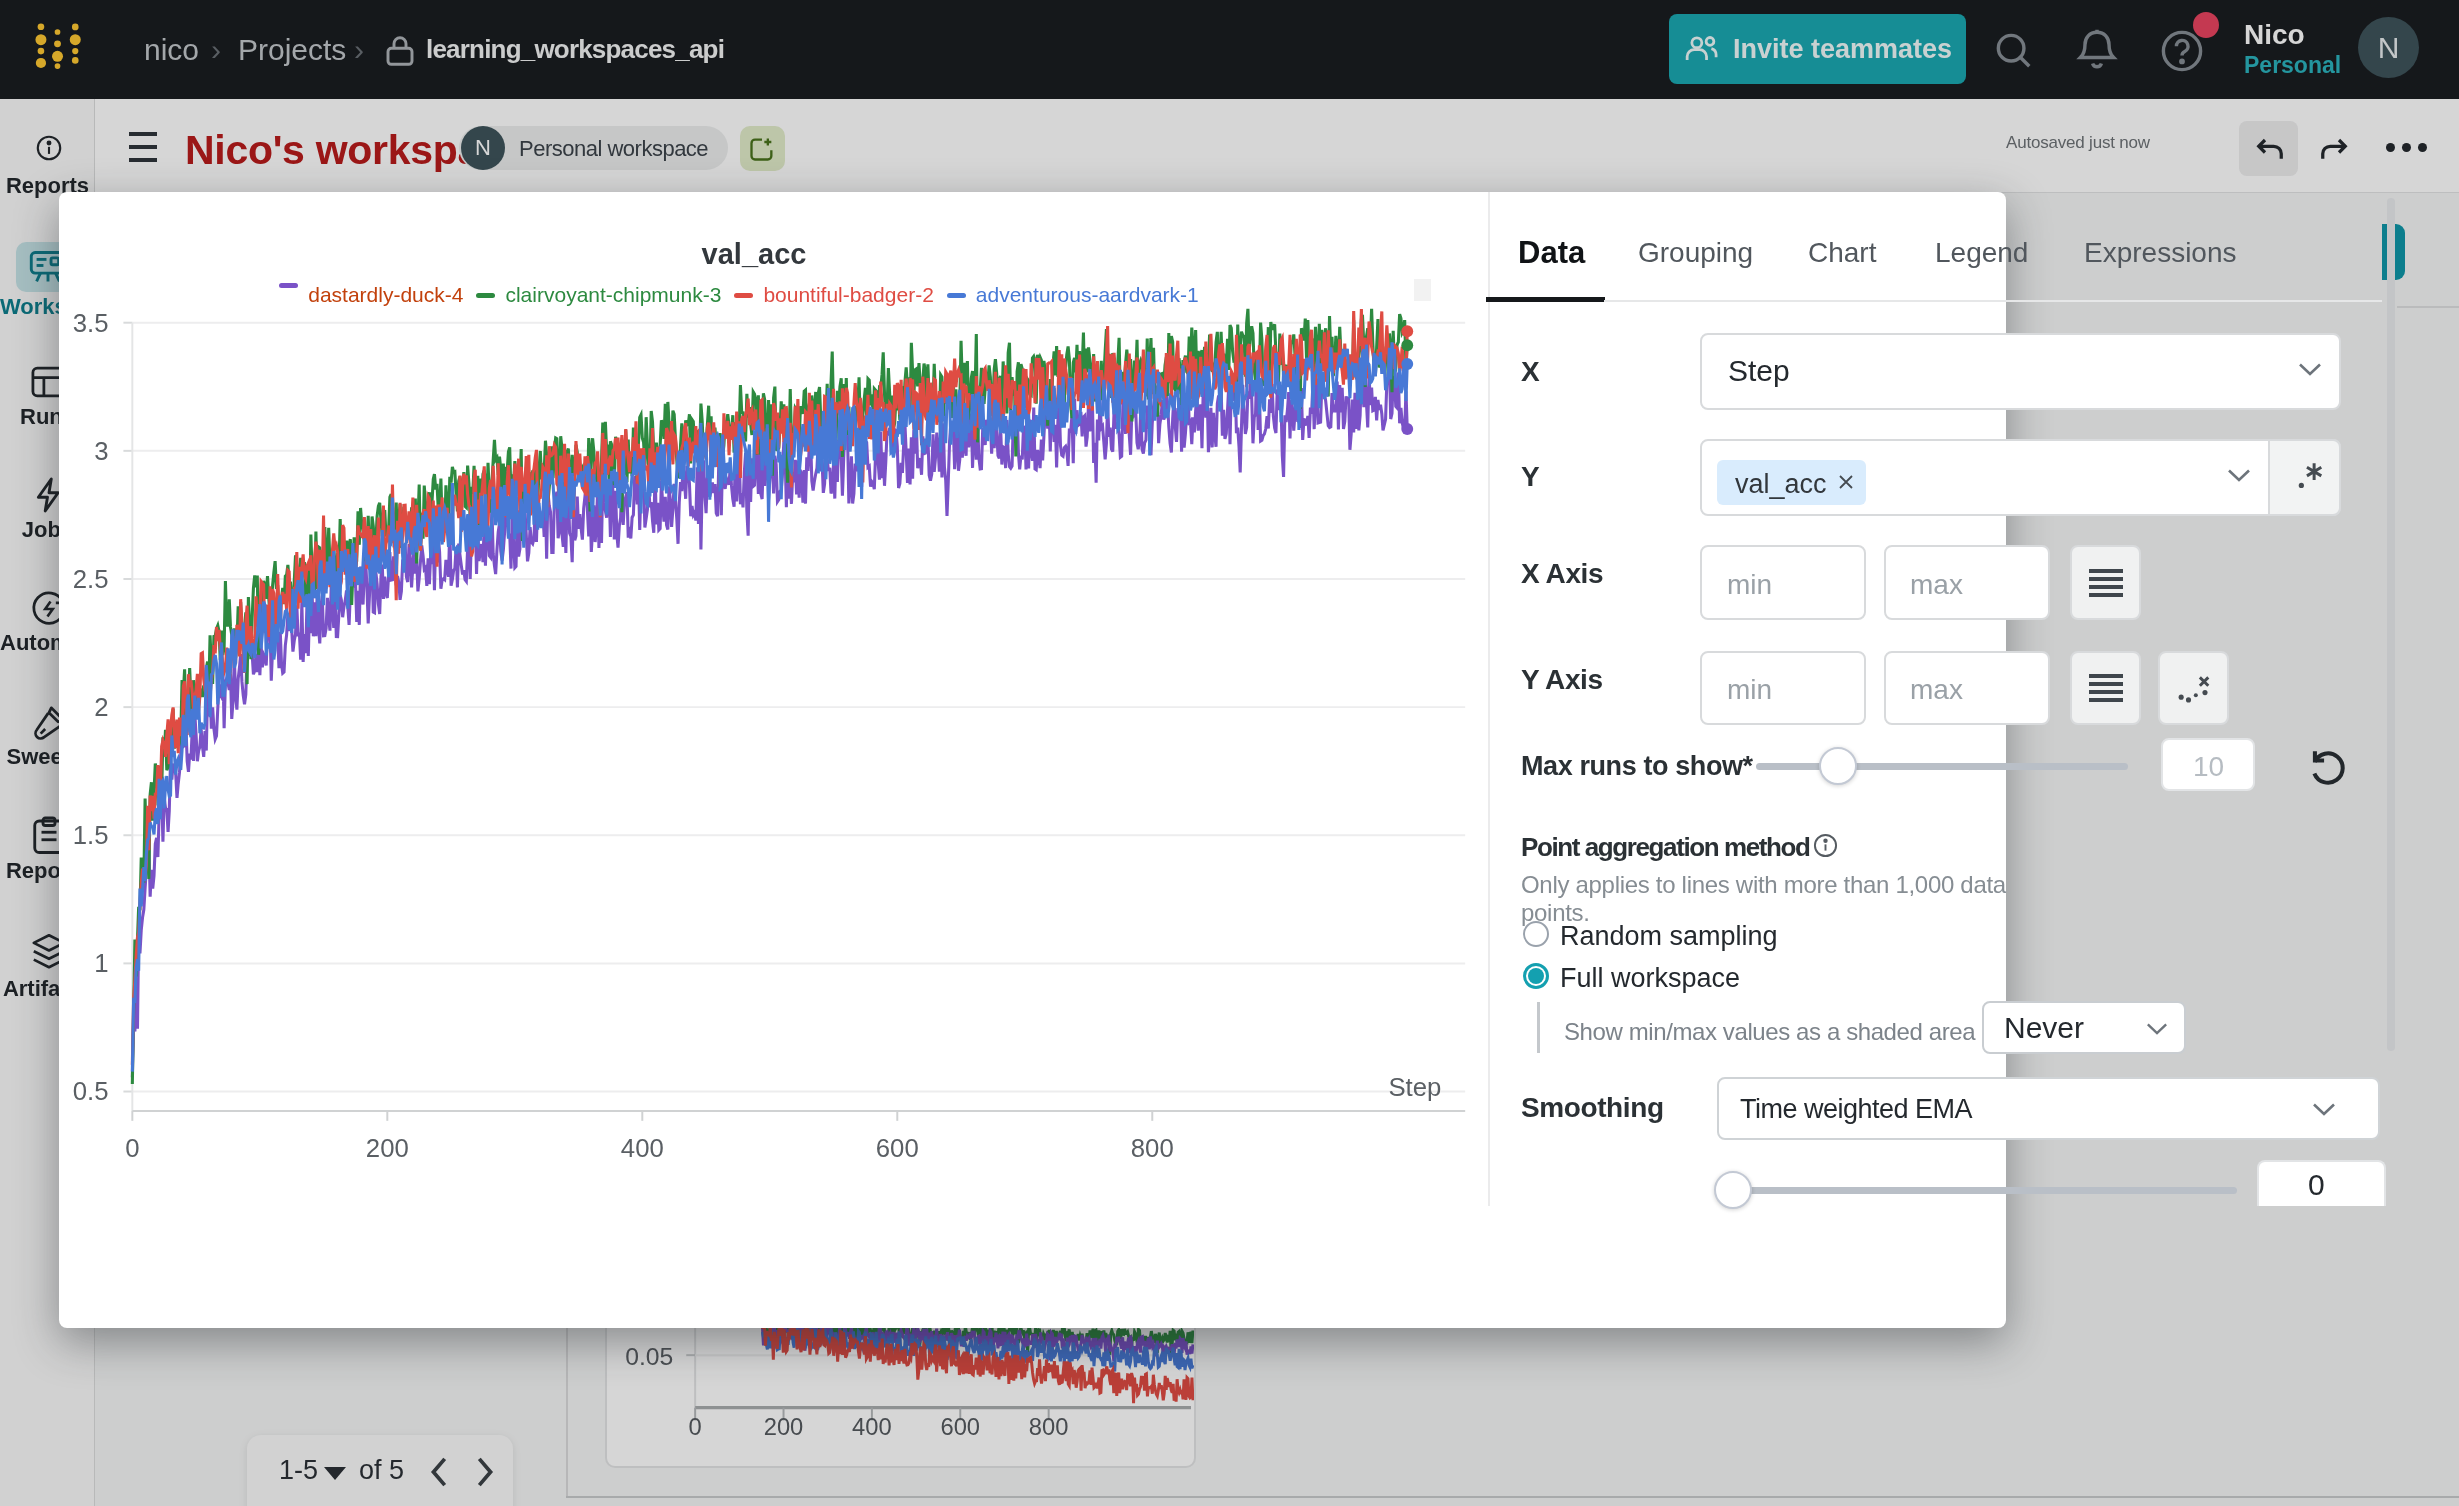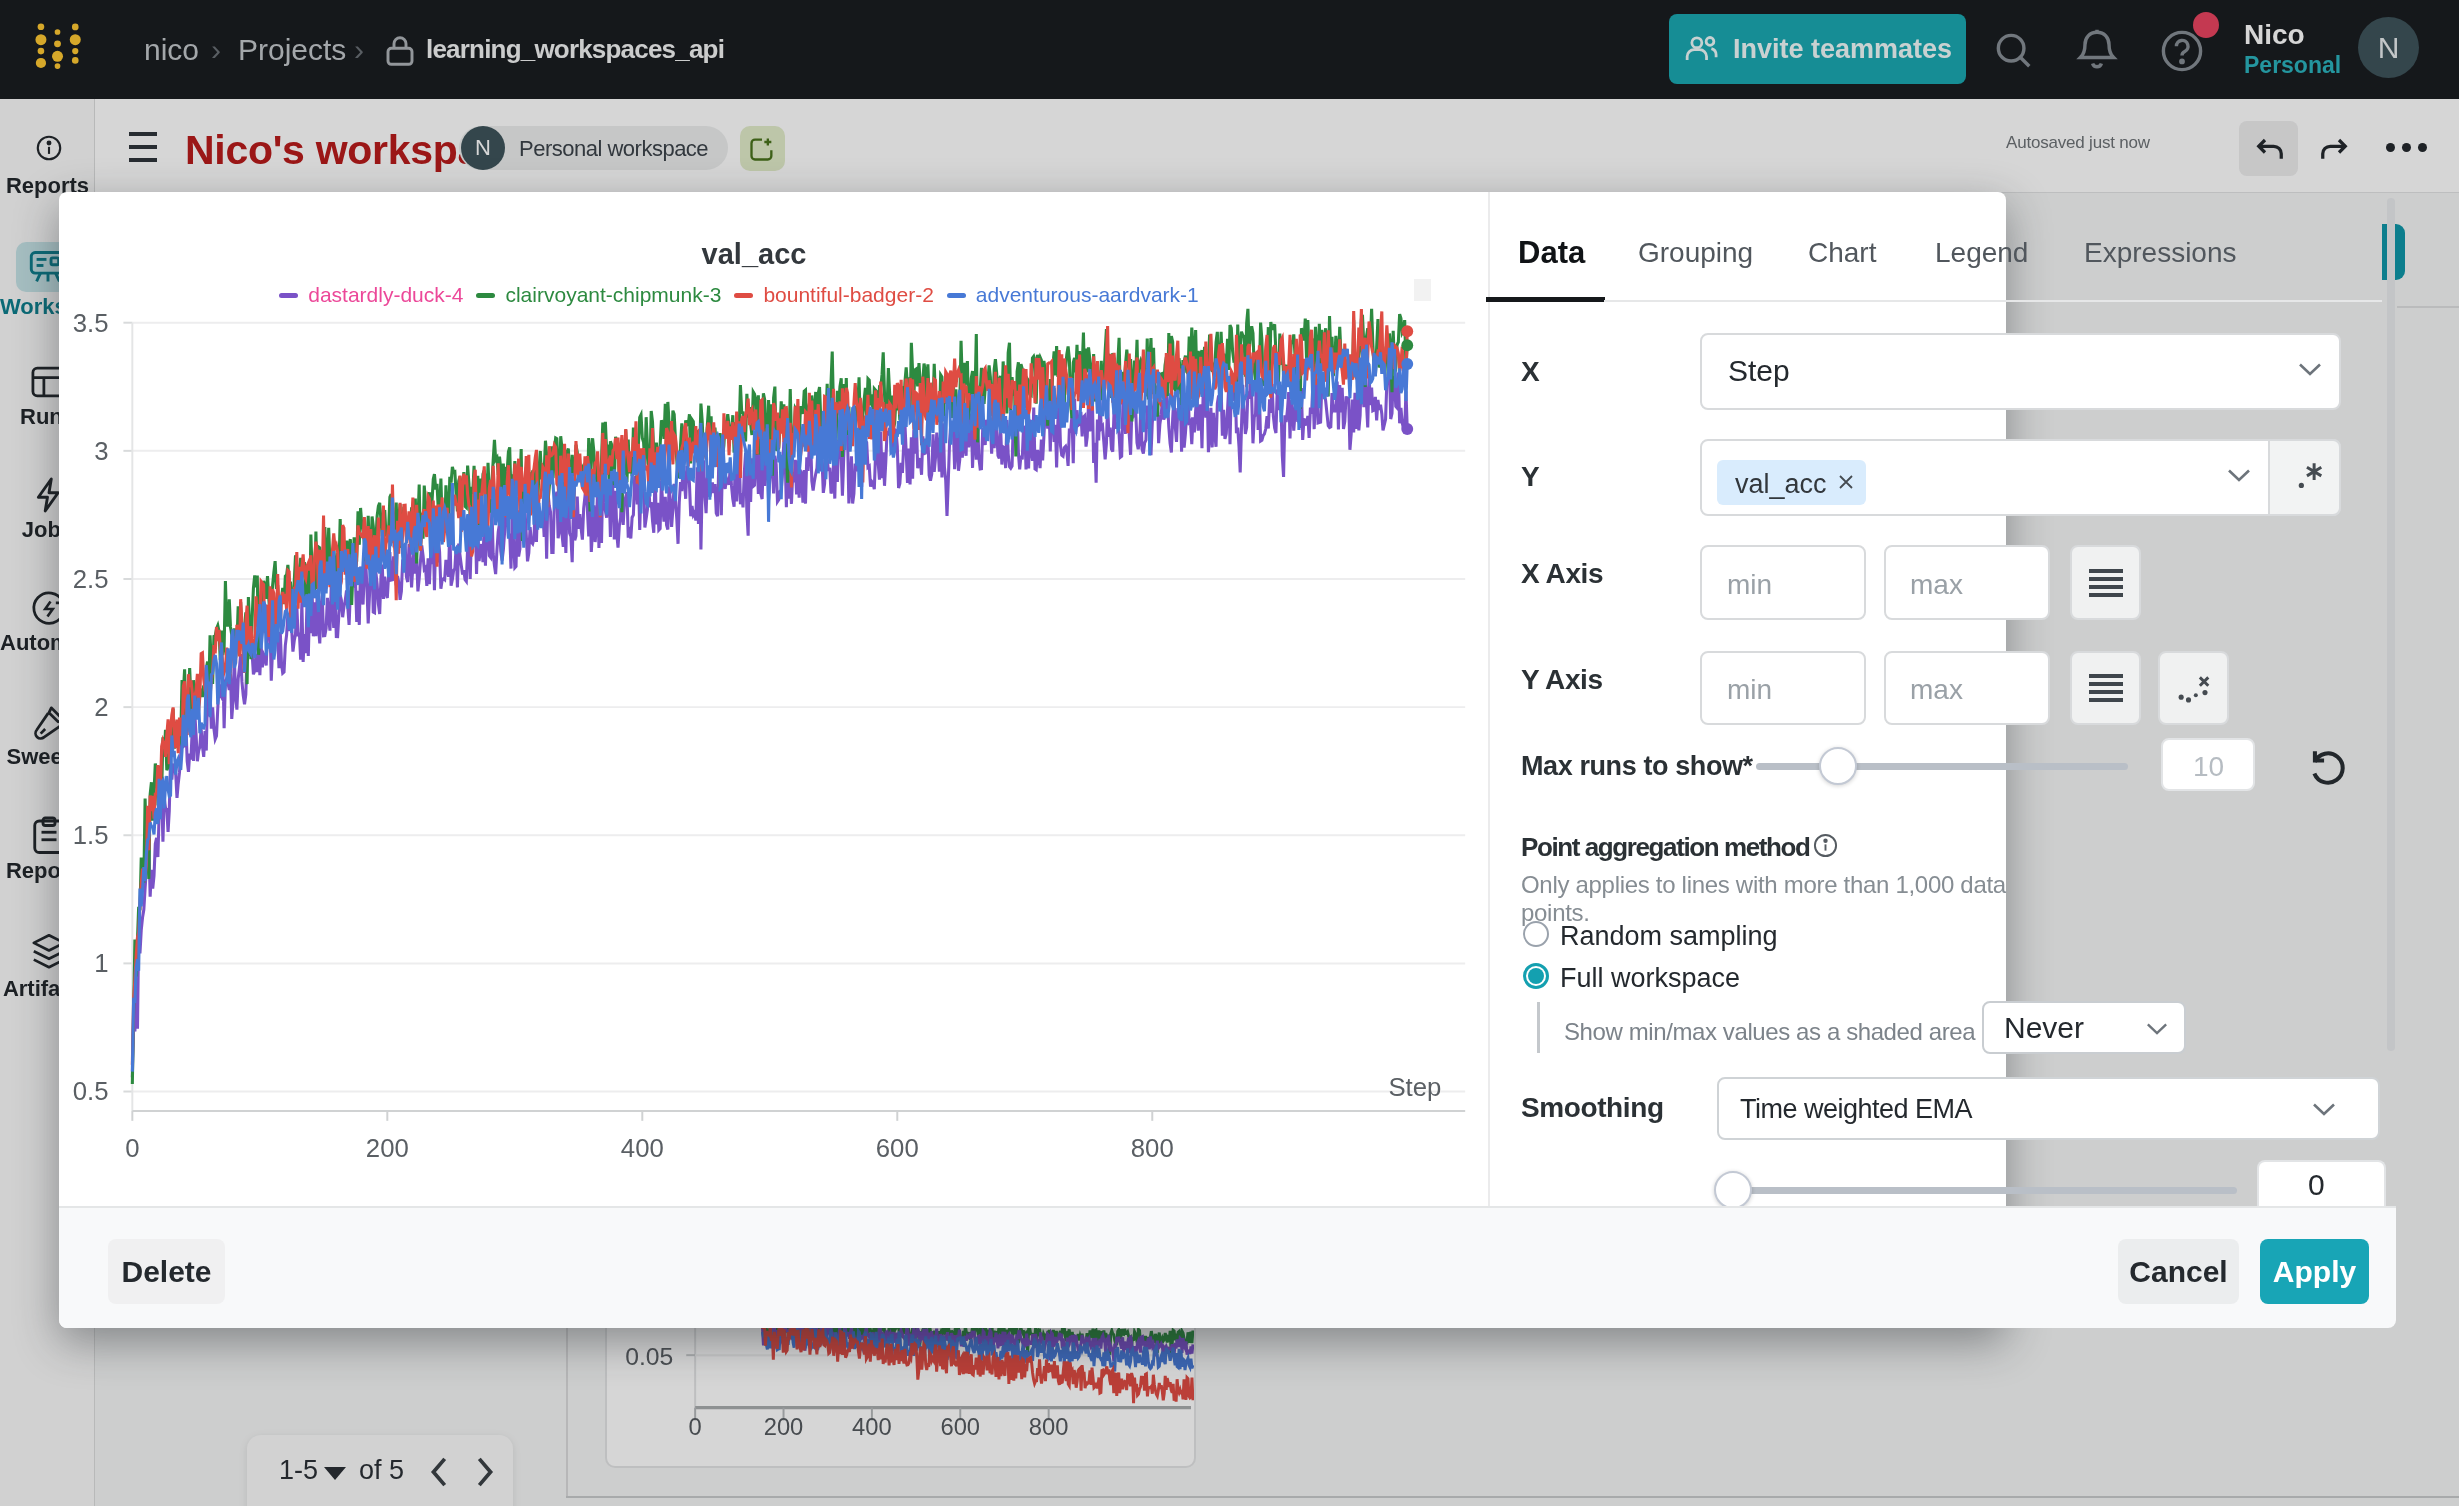--- a/index.html
+++ b/index.html
@@ -200,21 +200,21 @@
           </svg>
       </div>
     </div>
   </div>
 
   <div id="overlay"></div>
 
   <div id="modal">
     <div class="abs" style="left:576px;top:46px;width:238px;text-align:center;font-size:29px;font-weight:bold;color:#33383d;">val_acc</div>
     <div class="abs" id="legend" style="left:0;top:91px;width:1360px;display:flex;justify-content:center;align-items:center;gap:13px;font-size:21px;">
-      <span style="display:inline-flex;align-items:center;gap:10px;color:#ec4899;"><span style="width:19px;height:5px;border-radius:3px;background:#7a52c7;"></span>dastardly-duck-4</span>
+      <span style="display:inline-flex;gap:10px;color:#c2410c;"><span style="width:19px;height:5px;border-radius:3px;background:#7a52c7;"></span>dastardly-duck-4</span>
       <span style="display:inline-flex;align-items:center;gap:10px;color:#2d8a40;"><span style="width:19px;height:5px;border-radius:3px;background:#2d8a40;"></span>clairvoyant-chipmunk-3</span>
       <span style="display:inline-flex;align-items:center;gap:10px;color:#df4c43;"><span style="width:19px;height:5px;border-radius:3px;background:#df4c43;"></span>bountiful-badger-2</span>
       <span style="display:inline-flex;align-items:center;gap:10px;color:#4779d6;"><span style="width:19px;height:5px;border-radius:3px;background:#4779d6;"></span>adventurous-aardvark-1</span>
     </div>
     <div class="abs" style="left:1355px;top:87px;width:17px;height:22px;background:#f2f2f2;"></div>
 
     <svg id="mainChart" class="abs" style="left:0;top:0" width="1430" height="1014" viewBox="0 0 1444 1024">
         <line x1="74" y1="132" x2="1420" y2="132" stroke="#ededee" stroke-width="2"></line>
         <line x1="65" y1="132" x2="74" y2="132" stroke="#d8dadb" stroke-width="2"></line>
         <text x="50" y="141" text-anchor="end" font-size="26" fill="#5a5f64" font-family="Liberation Sans">3.5</text>
@@ -356,20 +356,15 @@
         <path d="M2 2.5 L12 12 L22 2.5"></path>
       </svg>
 
     <div class="abs" style="left:1658px;top:995px;width:520px;height:7px;border-radius:4px;background:#b9bfc7;"></div>
     <div class="abs" style="left:1655px;top:979px;width:38px;height:38px;border-radius:50%;background:#fff;border:2px solid #c3c9d4;box-shadow:0 1px 4px rgba(0,0,0,0.18);"></div>
     <div class="selbox" style="left:2198px;top:968px;width:129px;height:46px;border-color:#e2e4e6;border-bottom:none;border-radius:8px 8px 0 0;"></div>
     <div class="abs" style="left:2249px;top:976px;font-size:30px;color:#24292e;">0</div>
 
     <div class="abs" style="left:2328px;top:6px;width:8px;height:853px;border-radius:4px;background:#c3c5c7;"></div>
 
-    <div id="footer">
-      <div class="fbtn" style="left:49px;width:117px;background:#f0f0f1;">Delete</div>
-      <div class="fbtn" style="left:2059px;width:121px;background:#ebedee;">Cancel</div>
-      <div class="fbtn" style="left:2201px;width:109px;background:#18a5b6;color:#fff;">Apply</div>
-    </div>
   </div>
 </div>
 
 
 </body></html>

